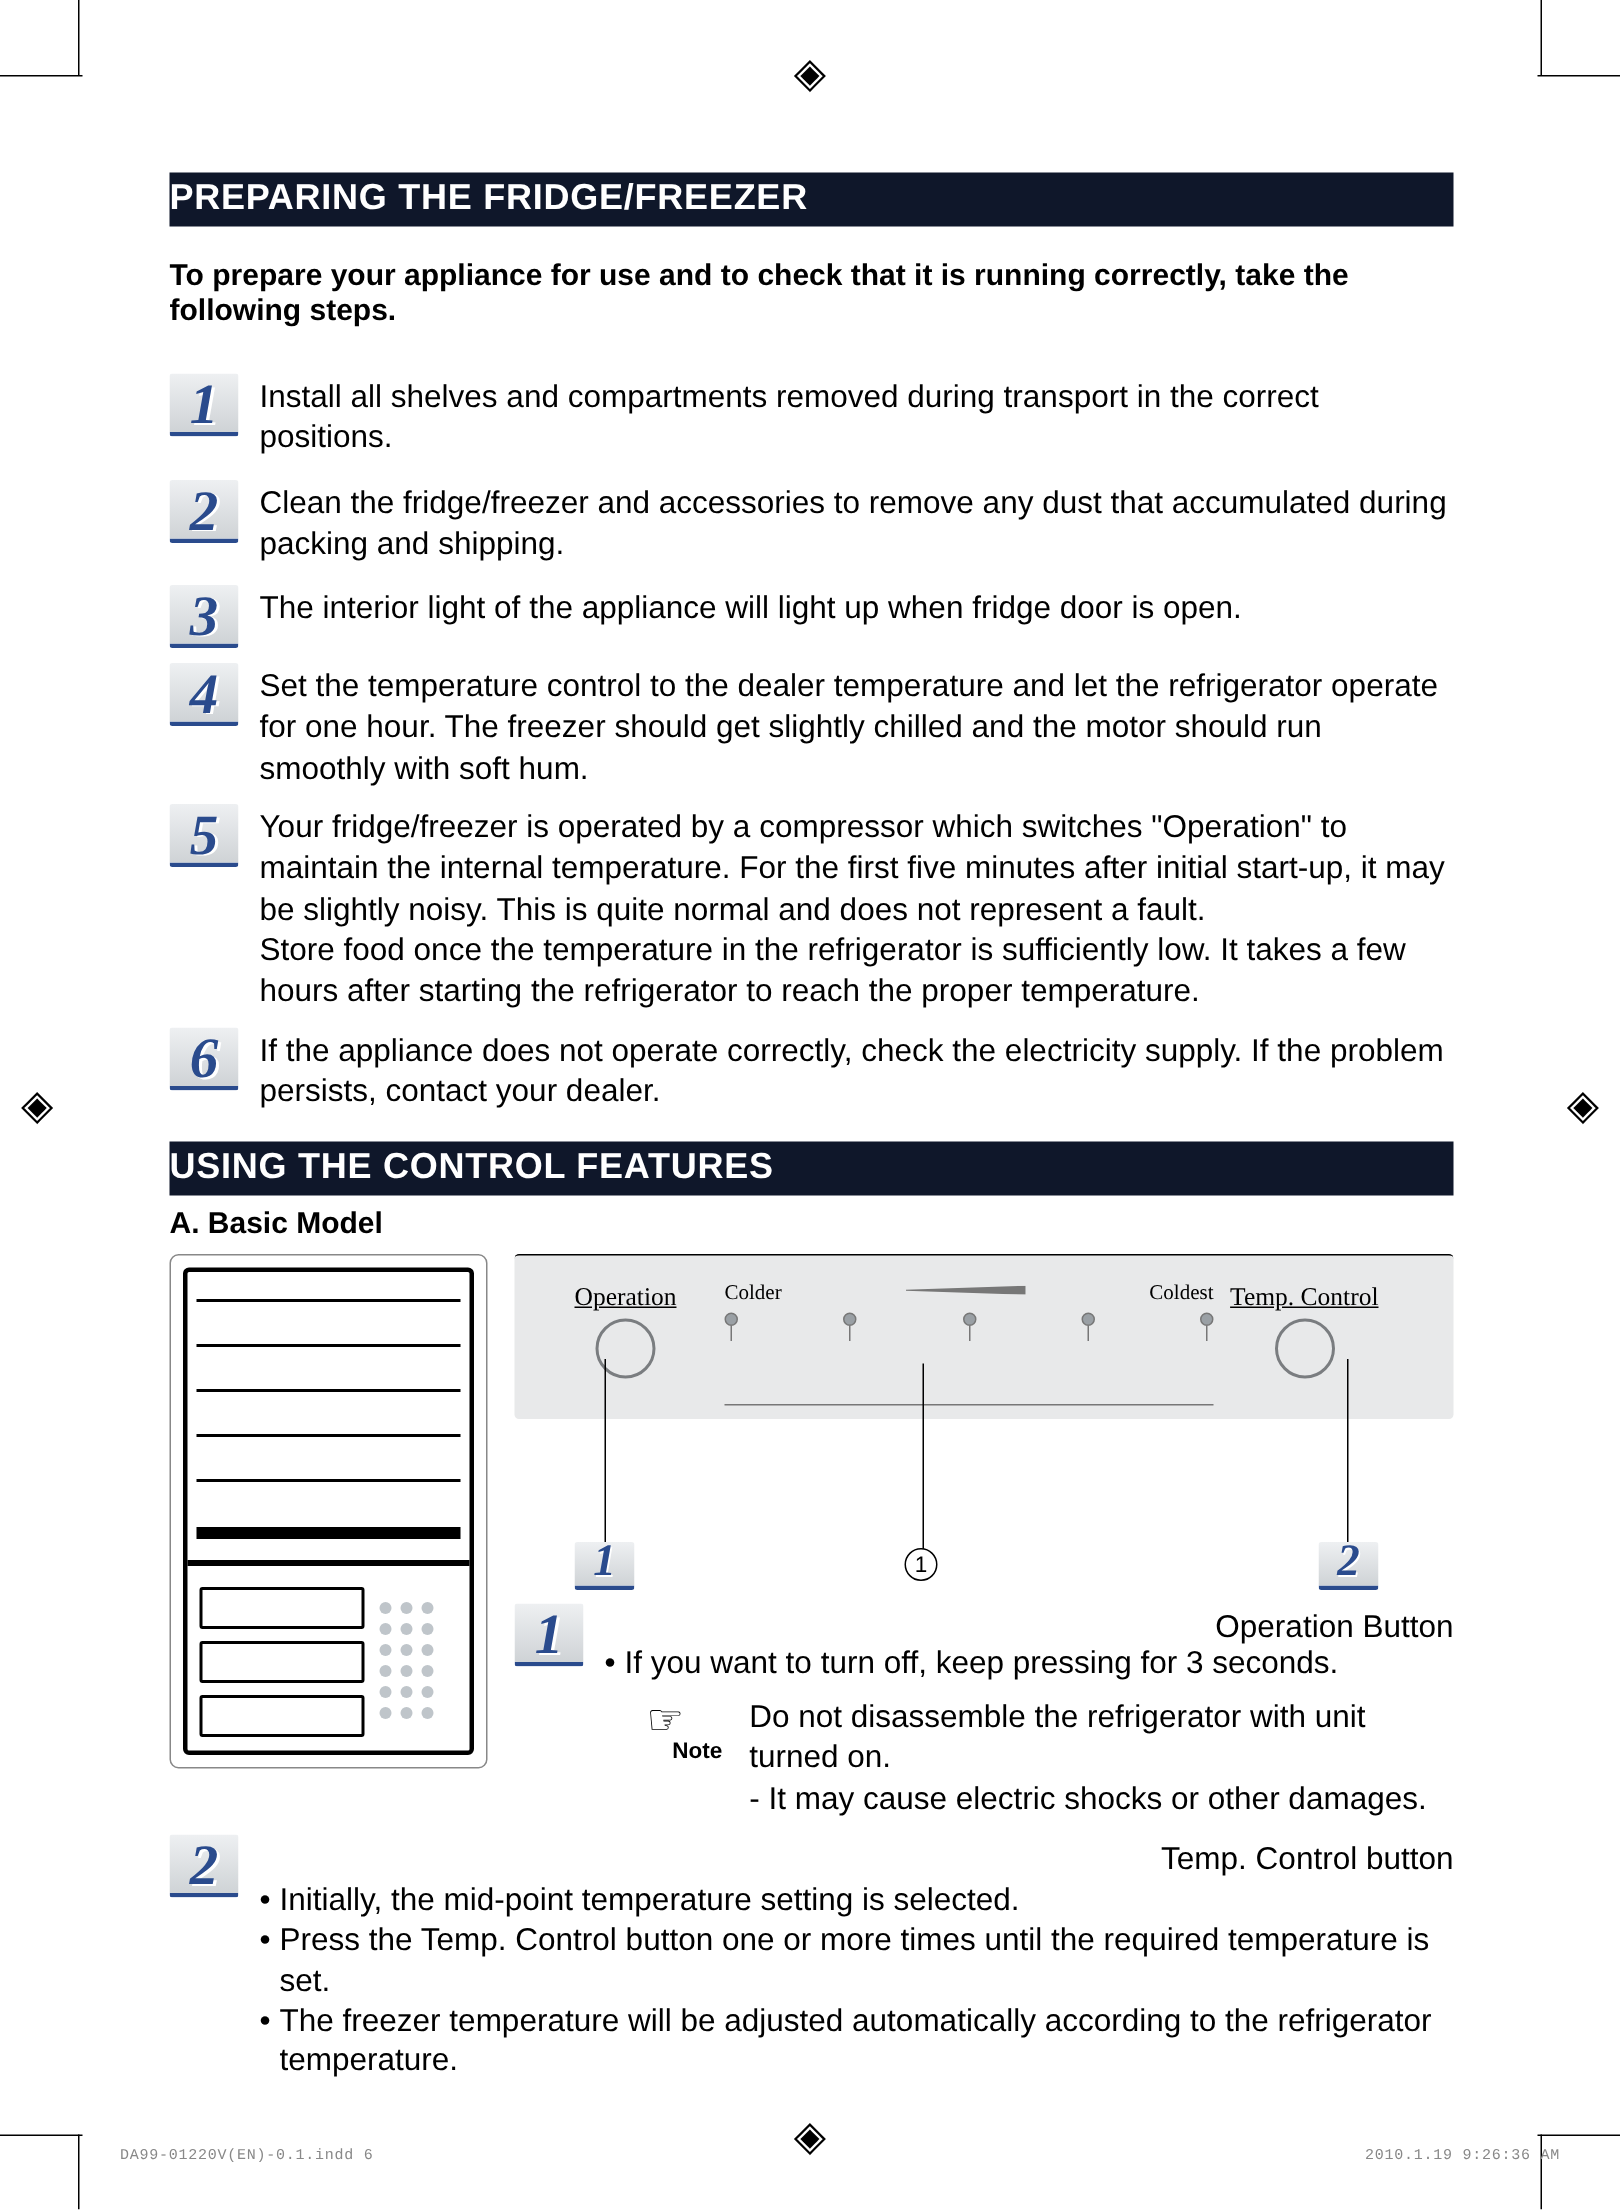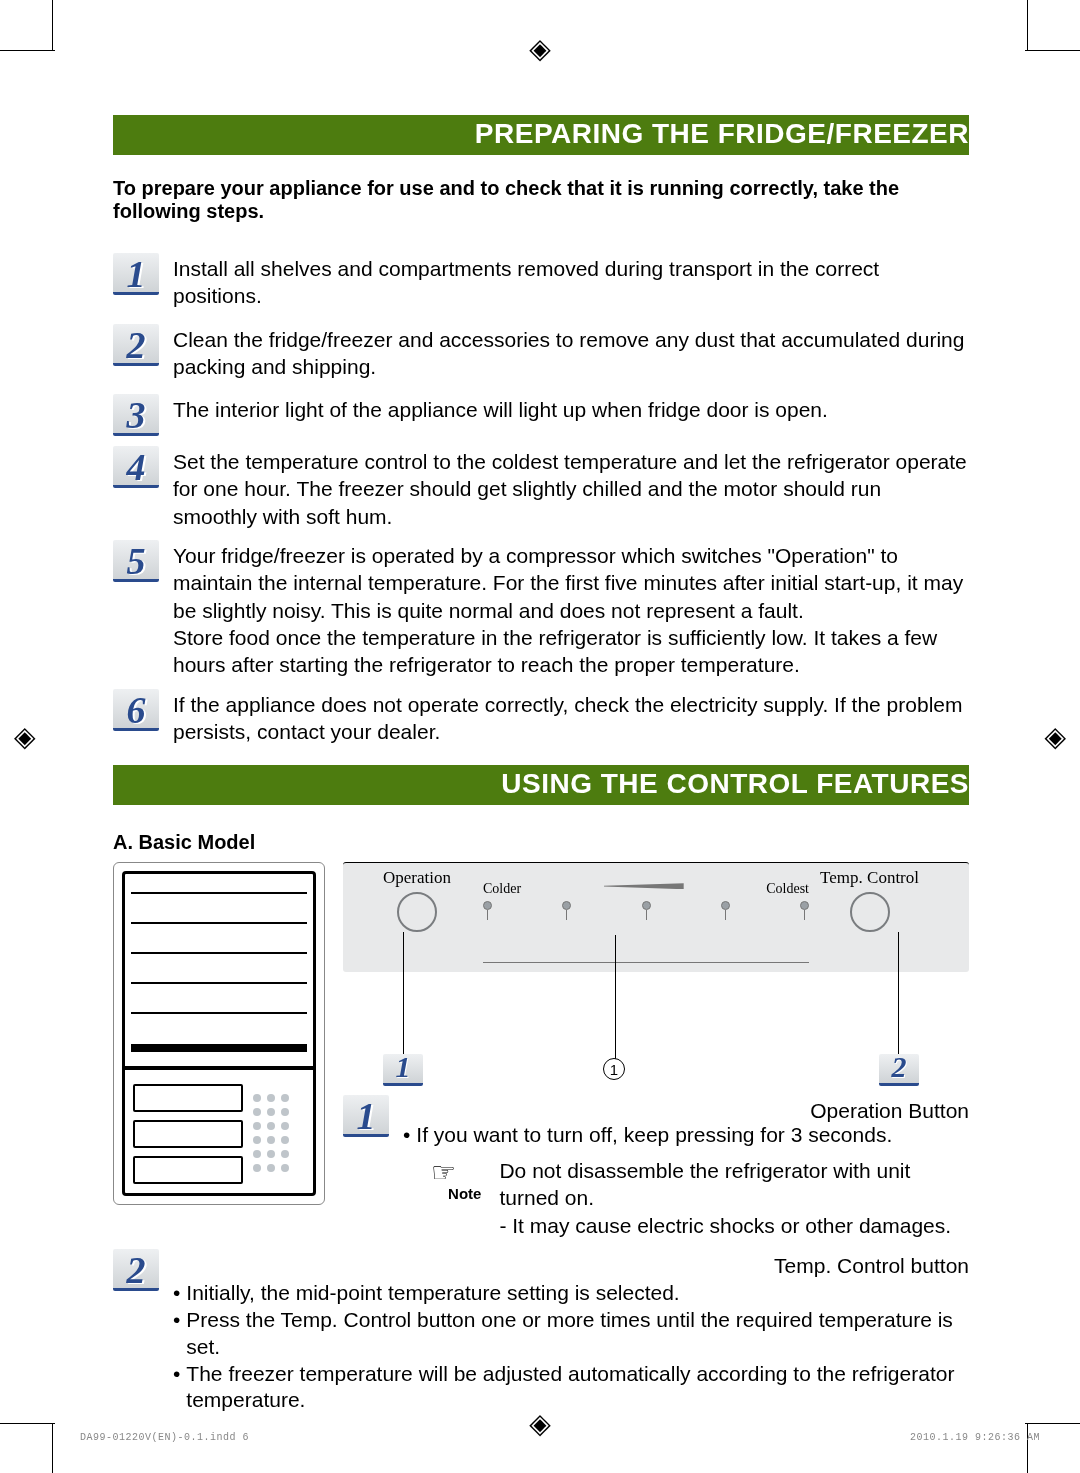--- a/index.html
+++ b/index.html
@@ -31,25 +31,25 @@
   .reg-top { left: 50%; top: 35px; transform: translateX(-50%); }
   .reg-left { left: 14px; top: 50%; transform: translateY(-50%); }
   .reg-right { right: 14px; top: 50%; transform: translateY(-50%); }
   .reg-bottom { left: 50%; bottom: 35px; transform: translateX(-50%); }
   .page {
     position: absolute;
     left: 113px; top: 115px;
     width: 856px;
   }
   .section-title {
-    background: #4d7c0f;
+    background: #0f172a;
     color: #fff;
     font-weight: bold;
-    font-size: 28px;
-    text-align: right;
+    font-size: 24px;
+    text-align: left;
     padding: 3px 0 5px;
     margin-bottom: 22px;
     letter-spacing: 0.5px;
   }
   .subtitle {
     font-weight: bold;
     font-size: 20px;
     margin-bottom: 30px;
   }
   .steps { }
@@ -79,21 +79,21 @@
     color: #2a4b8d;
     text-shadow: 2px 1px 0 #fff;
     font-family: Georgia, serif;
   }
   .step-text {
     flex: 1;
     line-height: 1.3;
     padding-top: 2px;
   }
   .step.tight { margin-bottom: 10px; }
-  .section-title.sec2 { margin-top: 20px; margin-bottom: 26px; }
+  .section-title.sec2 { margin-top: 20px; margin-bottom: 8px; }
   .model-label { font-weight: bold; font-size: 20px; }
   .controls-row { display: flex; gap: 18px; margin-top: 8px; }
   .fridge-box {
     width: 212px;
     height: 343px;
     background: #fff;
     border: 1px solid #888;
     border-radius: 6px;
     position: relative;
     overflow: hidden;
@@ -122,21 +122,21 @@
     height: 215px;
     position: relative;
   }
   .panel-bg {
     height: 110px;
     background: #e8e9ea;
     border-top: 1px solid #000;
     border-radius: 3px;
     position: relative;
   }
-  .panel-left, .panel-right { position: absolute; top: 5px; }
+  .panel-left, .panel-right { position: absolute; top: 18px; text-decoration: underline; }
   .panel-left { left: 40px; text-align: center; }
   .panel-right { right: 50px; text-align: right; }
   .panel-label { font-family: 'Times New Roman', serif; font-size: 17px; margin-bottom: 4px; }
   .panel-btn { width: 40px; height: 40px; border: 2px solid #7a7d80; border-radius: 50%; margin: 0 auto; }
   .scale {
     position: absolute;
     top: 18px;
     left: 140px; right: 160px;
     text-align: center;
   }
@@ -242,21 +242,21 @@
     <div class="step tight">
       <div class="step-num">
           <span>3</span>
         </div>
       <div class="step-text">The interior light of the appliance will light up when fridge door is open.</div>
     </div>
     <div class="step tight">
       <div class="step-num">
           <span>4</span>
         </div>
-      <div class="step-text">Set the temperature control to the coldest temperature and let the refrigerator operate for one hour. The freezer should get slightly chilled and the motor should run smoothly with soft hum.</div>
+      <div class="step-text">Set the temperature control to the dealer temperature and let the refrigerator operate for one hour. The freezer should get slightly chilled and the motor should run smoothly with soft hum.</div>
     </div>
     <div class="step tight">
       <div class="step-num">
           <span>5</span>
         </div>
       <div class="step-text">
         <span>Your fridge/freezer is operated by a compressor which switches "Operation" to maintain the internal temperature. For the first five minutes after initial start-up, it may be slightly noisy. This is quite normal and does not represent a fault.</span><br>
         <span>Store food once the temperature in the refrigerator is sufficiently low. It takes a few hours after starting the refrigerator to reach the proper temperature.</span>
       </div>
     </div>

